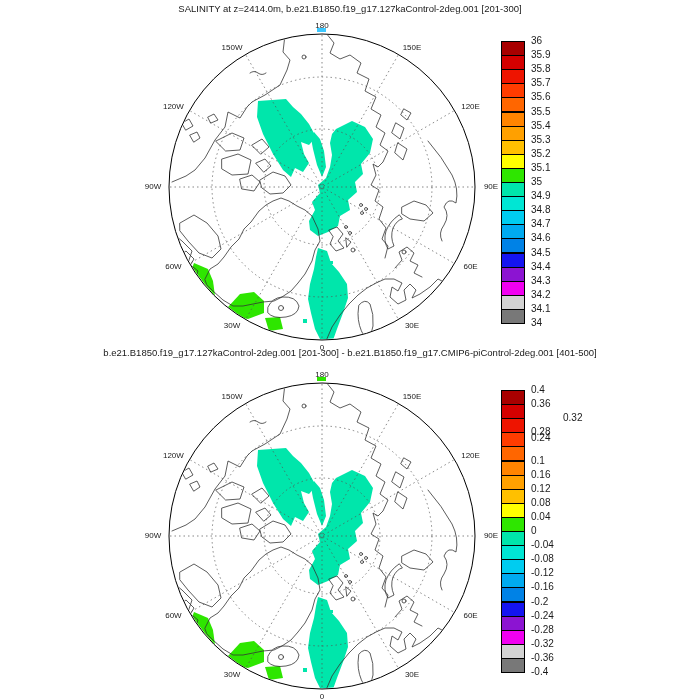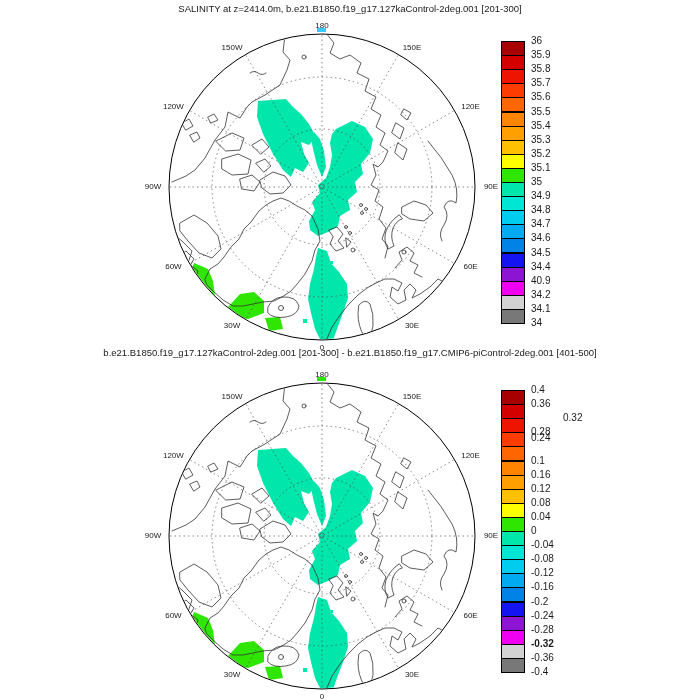--- a/index.html
+++ b/index.html
@@ -154,21 +154,21 @@
         <div class="cb-label" style="top: 98.7px;">35.3</div>
         <div class="cb-label" style="top: 112.8px;">35.2</div>
         <div class="cb-label" style="top: 126.9px;">35.1</div>
         <div class="cb-label" style="top: 141px;">35</div>
         <div class="cb-label" style="top: 155.1px;">34.9</div>
         <div class="cb-label" style="top: 169.2px;">34.8</div>
         <div class="cb-label" style="top: 183.3px;">34.7</div>
         <div class="cb-label" style="top: 197.4px;">34.6</div>
         <div class="cb-label" style="top: 211.5px;">34.5</div>
         <div class="cb-label" style="top: 225.6px;">34.4</div>
-        <div class="cb-label" style="top: 239.7px;">40.9</div>
+        <div class="cb-label" style="top: 239.7px;">34.3</div>
         <div class="cb-label" style="top: 253.8px;">34.2</div>
         <div class="cb-label" style="top: 267.9px;">34.1</div>
         <div class="cb-label" style="top: 282px;">34</div>
       </div>
   </div>
 
   <div>
     <div class="title" style="top:347px">b.e21.B1850.f19_g17.127kaControl-2deg.001 [201-300] - b.e21.B1850.f19_g17.CMIP6-piControl-2deg.001 [401-500]</div>
     <svg class="map" style="top:366px" viewBox="0 0 340 340">
         <use href="#arctic-map"></use>
@@ -206,21 +206,21 @@
         <div class="cb-label" style="top: 112.8px;">0.08</div>
         <div class="cb-label" style="top: 126.9px;">0.04</div>
         <div class="cb-label" style="top: 141px;">0</div>
         <div class="cb-label" style="top: 155.1px;">-0.04</div>
         <div class="cb-label" style="top: 169.2px;">-0.08</div>
         <div class="cb-label" style="top: 183.3px;">-0.12</div>
         <div class="cb-label" style="top: 197.4px;">-0.16</div>
         <div class="cb-label" style="top: 211.5px;">-0.2</div>
         <div class="cb-label" style="top: 225.6px;">-0.24</div>
         <div class="cb-label" style="top: 239.7px; text-align: center;">-0.28</div>
-        <div class="cb-label" style="top: 253.8px; font-weight: bold;">-0.32</div>
+        <div class="cb-label" style="top: 253.8px;">-0.32</div>
         <div class="cb-label" style="top: 267.9px;">-0.36</div>
         <div class="cb-label" style="top: 282px;">-0.4</div>
       </div>
   </div>
 
 <div class="map-label" style="left: 322px; top: 26px;">180</div>
     <div class="map-label" style="left: 412px; top: 48.4359px;">150E</div>
     <div class="map-label" style="left: 470.564px; top: 107px;">120E</div>
     <div class="map-label" style="left: 491px; top: 187px;">90E</div>
     <div class="map-label" style="left: 470.564px; top: 267px;">60E</div>

